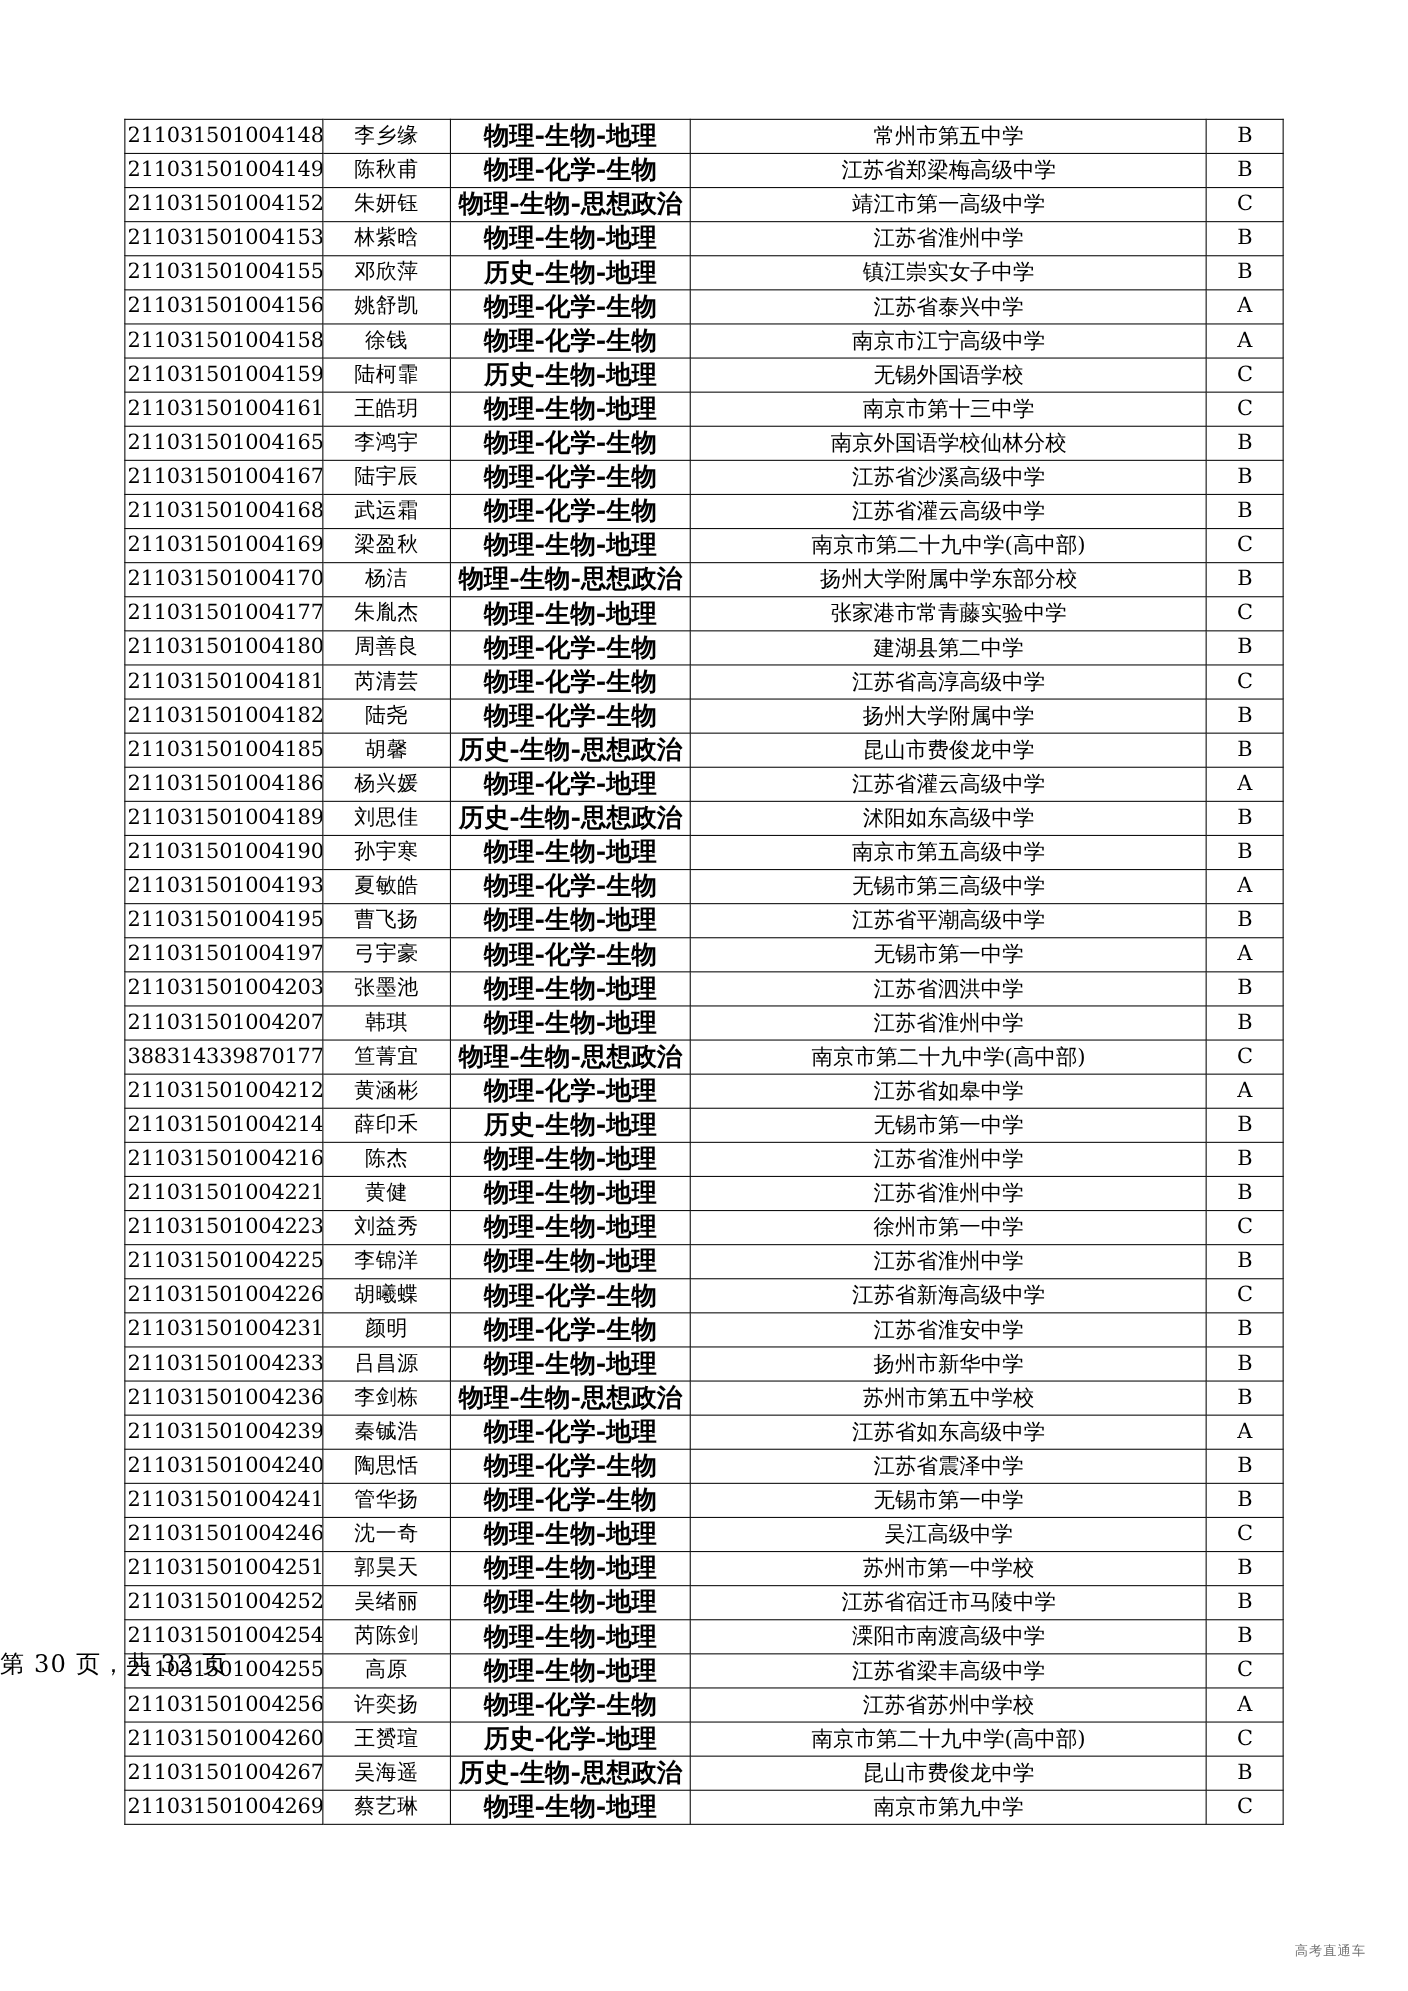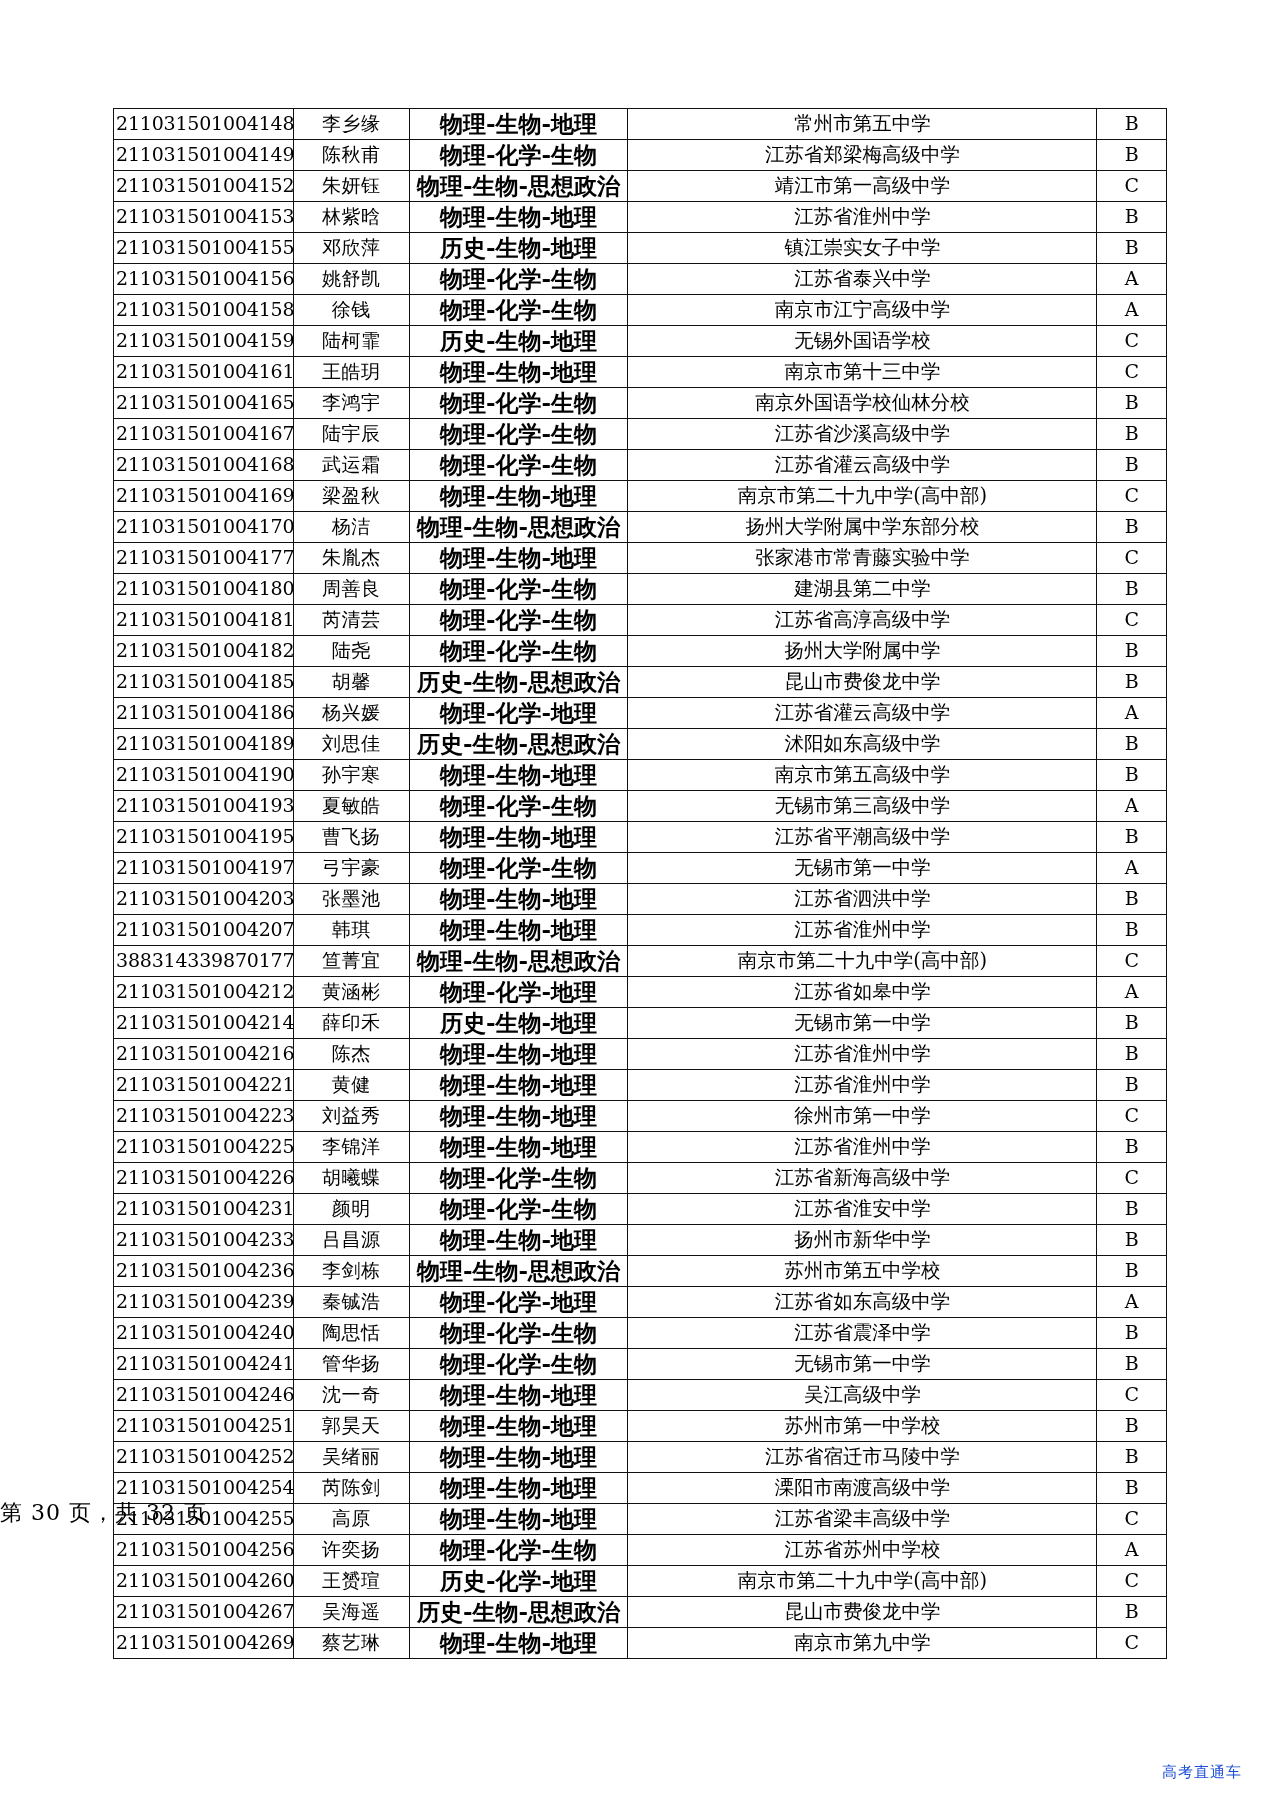--- a/index.html
+++ b/index.html
@@ -76,22 +76,22 @@
     width: 1280px;
     text-align: left;
     font-size: 22px;
     letter-spacing: 1px;
     font-family: "DejaVu Serif", "Liberation Serif", serif;
   }
   .watermark {
     position: absolute;
     right: 38px;
     bottom: 28px;
-    font-size: 15px;
-    color: #1d4ed8;
+    font-size: 12px;
+    color: #737373;
     letter-spacing: 1px;
     font-family: "DejaVu Sans", "Liberation Sans", sans-serif;
   }
 </style>
 </head>
 <body>
 
 <div class="page">
 
   <div class="table-wrap">

